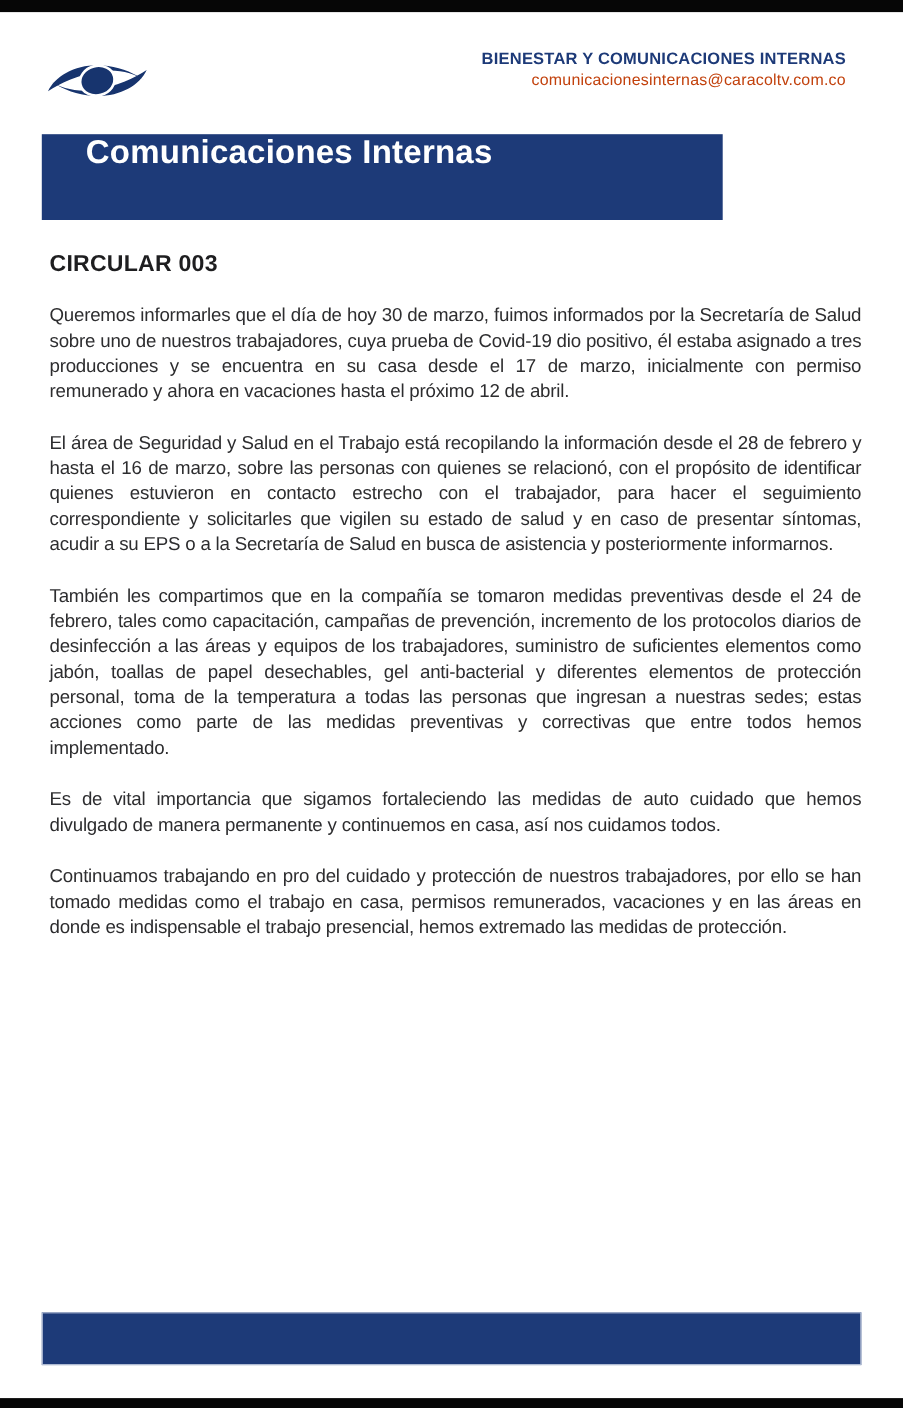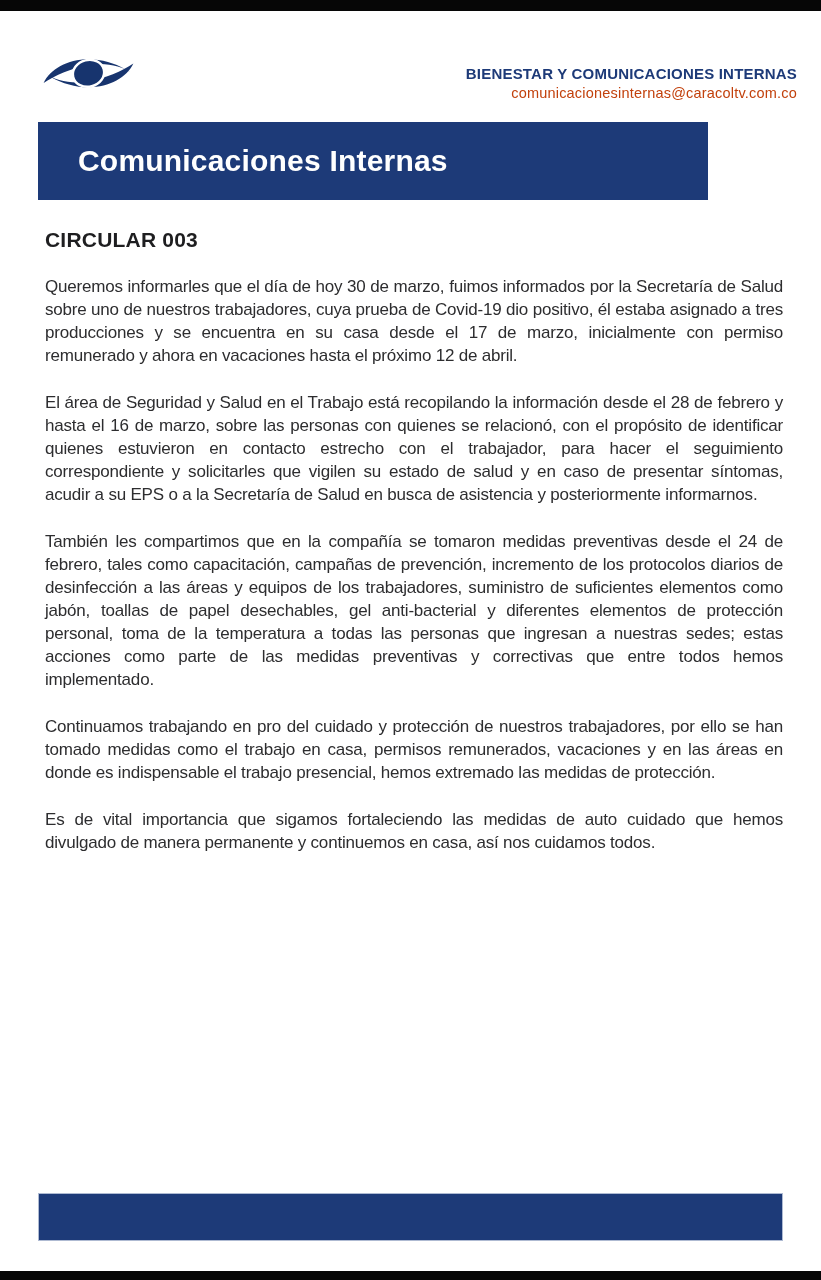--- a/index.html
+++ b/index.html
@@ -13,33 +13,33 @@
     background: #060606;
   }
   .bar-bottom {
     position: absolute; left: 0; top: 1271px; width: 821px; height: 9px;
     background: #060606;
   }
   .logo {
     position: absolute; left: 40px; top: 45px; width: 97px; height: 59px;
   }
   .hdr-right {
-    position: absolute; right: 24px; top: 45px; text-align: right; margin-top: 20px;
+    position: absolute; right: 52px; top: 45px; text-align: right;
   }
   .dept {
     font-size: 15px; font-weight: 700; color: #1d3a78;
     letter-spacing: 0.2px; line-height: 18px;
   }
   .email {
     font-size: 14.5px; font-weight: 400; color: #c2410c;
     letter-spacing: 0.2px; line-height: 17px; margin-top: 2px;
   }
   .banner {
-    position: absolute; left: 38px; top: 122px; width: 670px; height: 78px;
-    background: #1d3a78; display: flex; align-items: center;
+    position: absolute; left: 38px; top: 122px; width: 619px; height: 78px;
+    background: #1d3a78; display: flex; align-items: flex-start;
     box-sizing: border-box; padding-left: 40px;
   }
   .banner-title {
     color: #ffffff; font-size: 30px; font-weight: 700; letter-spacing: 0.2px;
   }
   .doc {
     position: absolute; left: 45px; top: 228px; width: 738px;
   }
   .doc-h {
     font-size: 21px; font-weight: 700; color: #1e1e20;
@@ -77,22 +77,22 @@
   <div class="banner">
     <span class="banner-title">Comunicaciones Internas</span>
   </div>
 
   <main class="doc">
     <p class="doc-h">CIRCULAR 003</p>
     <div>
         <p class="body-p">Queremos informarles que el día de hoy 30 de marzo, fuimos informados por la Secretaría de Salud sobre uno de nuestros trabajadores, cuya prueba de Covid-19 dio positivo, él estaba asignado a tres producciones y se encuentra en su casa desde el 17 de marzo, inicialmente con permiso remunerado y ahora en vacaciones hasta el próximo 12 de abril.</p>
         <p class="body-p">El área de Seguridad y Salud en el Trabajo está recopilando la información desde el 28 de febrero y hasta el 16 de marzo, sobre las personas con quienes se relacionó, con el propósito de identificar quienes estuvieron en contacto estrecho con el trabajador, para hacer el seguimiento correspondiente y solicitarles que vigilen su estado de salud y en caso de presentar síntomas, acudir a su EPS o a la Secretaría de Salud en busca de asistencia y posteriormente informarnos.</p>
         <p class="body-p">También les compartimos que en la compañía se tomaron medidas preventivas desde el 24 de febrero, tales como capacitación, campañas de prevención, incremento de los protocolos diarios de desinfección a las áreas y equipos de los trabajadores, suministro de suficientes elementos como jabón, toallas de papel desechables, gel anti-bacterial y diferentes elementos de protección personal, toma de la temperatura a todas las personas que ingresan a nuestras sedes; estas acciones como parte de las medidas preventivas y correctivas que entre todos hemos implementado.</p>
+        <p class="body-p">Es de vital importancia que sigamos fortaleciendo las medidas de auto cuidado que hemos divulgado de manera permanente y continuemos en casa, así nos cuidamos todos.</p>
         <p class="body-p">Continuamos trabajando en pro del cuidado y protección de nuestros trabajadores, por ello se han tomado medidas como el trabajo en casa, permisos remunerados, vacaciones y en las áreas en donde es indispensable el trabajo presencial, hemos extremado las medidas de protección.</p>
-        <p class="body-p">Es de vital importancia que sigamos fortaleciendo las medidas de auto cuidado que hemos divulgado de manera permanente y continuemos en casa, así nos cuidamos todos.</p>
       </div>
   </main>
 
   <div class="footer-bar"></div>
 
   <div class="bar-bottom"></div>
 
 </div>
 
 </body></html>

